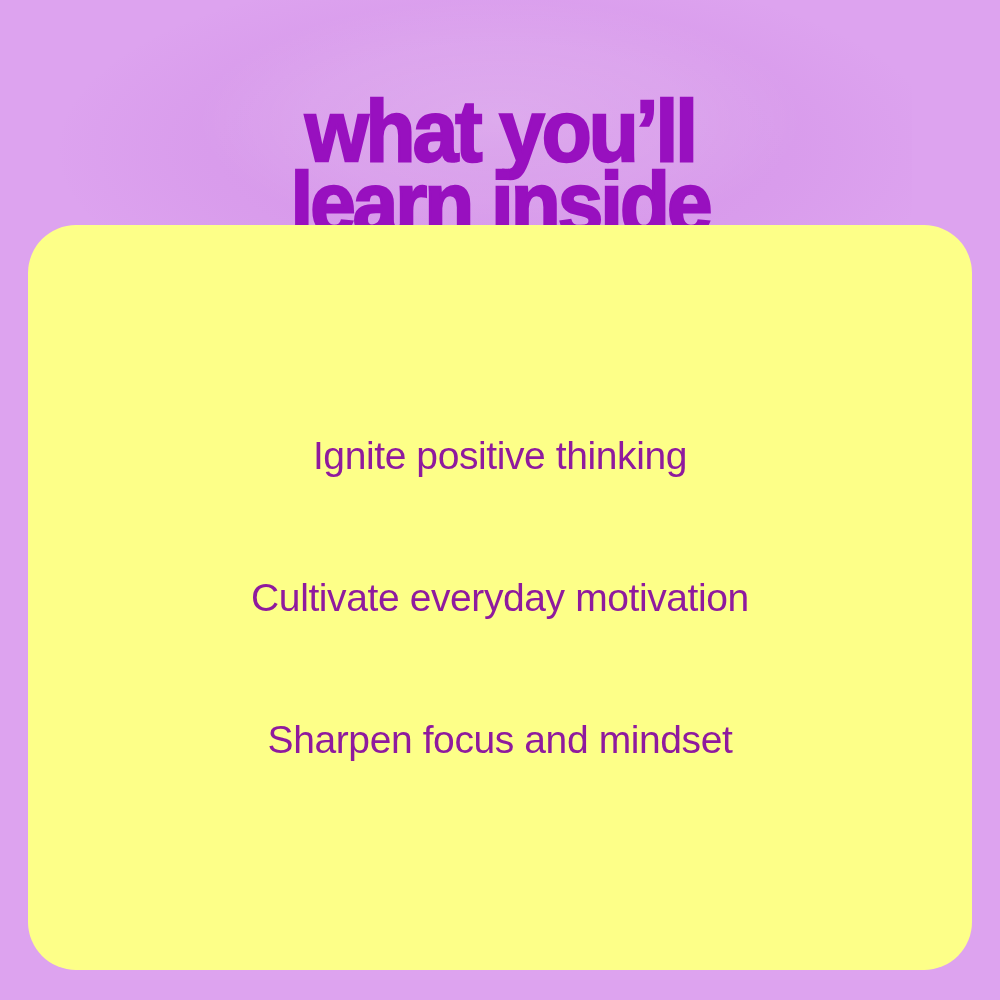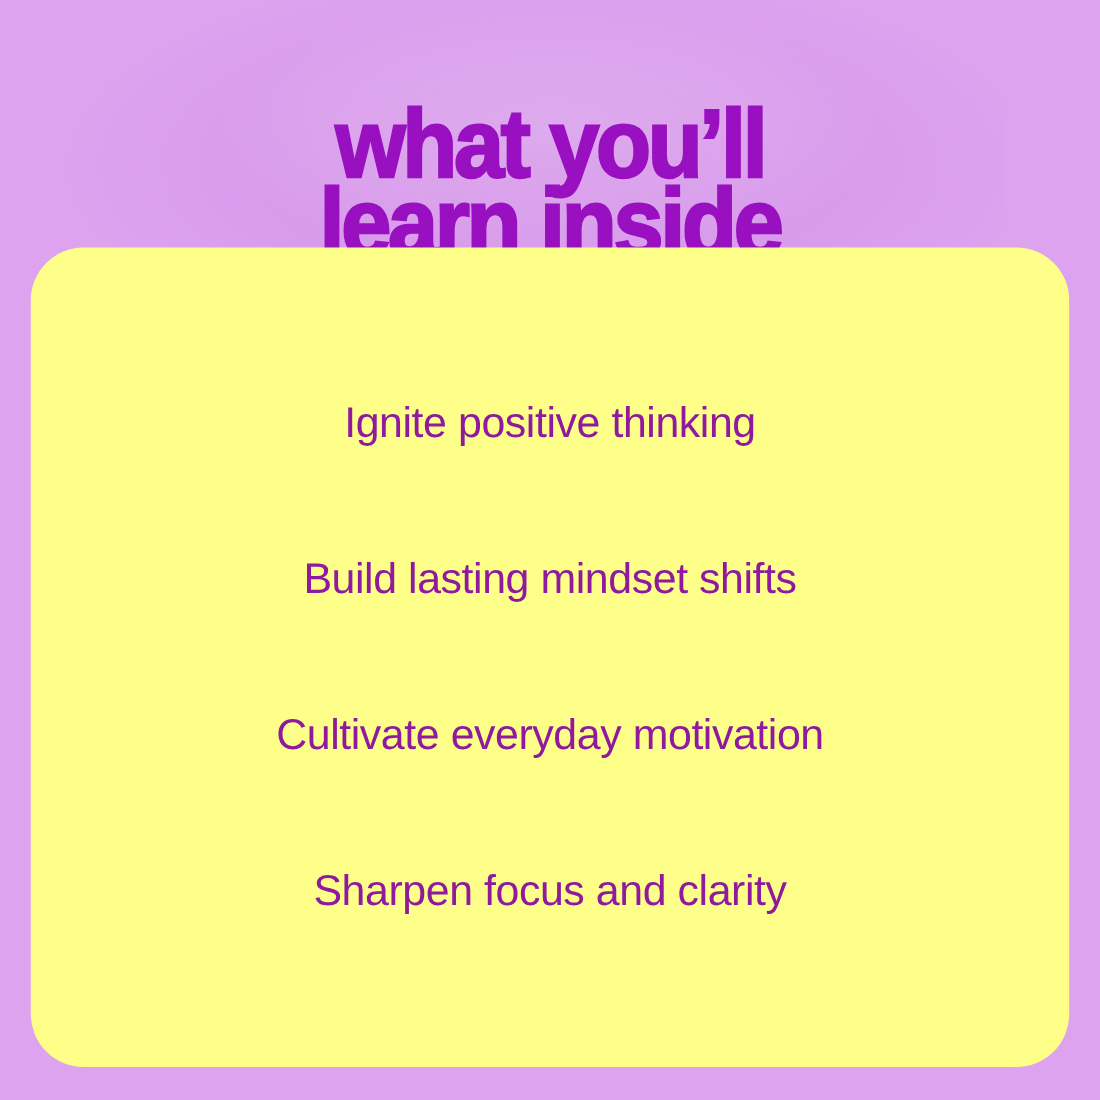--- a/index.html
+++ b/index.html
@@ -106,24 +106,21 @@
     <span class="hl-line">what you’ll</span>
     <span class="hl-line">learn inside</span>
   </h1>
 
   <div class="card">
     <ul class="benefit-list">
       <li class="benefit-item">
         <span>Ignite positive thinking</span>
       </li>
       <li class="benefit-item">
-        <span>Build lasting mindset shifts</span>
-      </li>
-      <li class="benefit-item">
         <span>Cultivate everyday motivation</span>
       </li>
       <li class="benefit-item">
-        <span>Sharpen focus and clarity</span>
+        <span>Sharpen focus and mindset</span>
       </li>
     </ul>
   </div>
 
 </div>
 
 </body></html>

